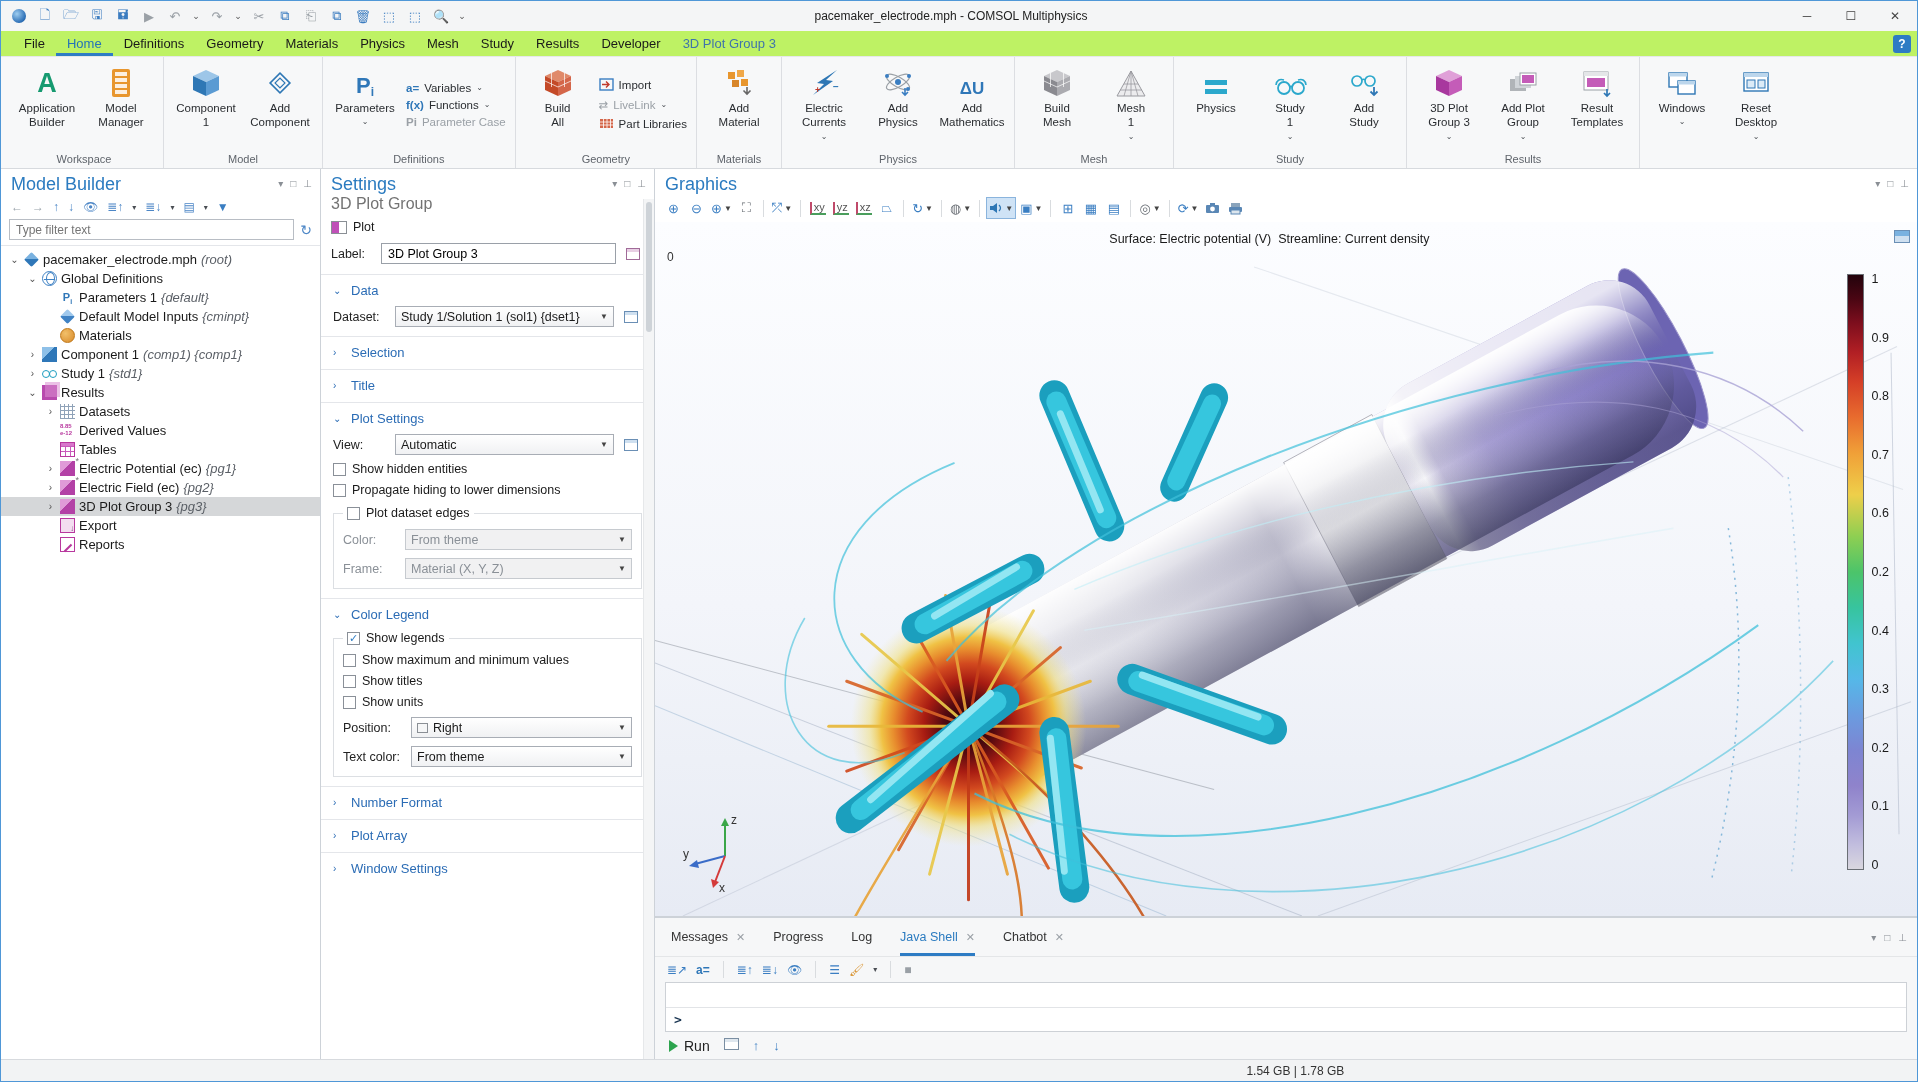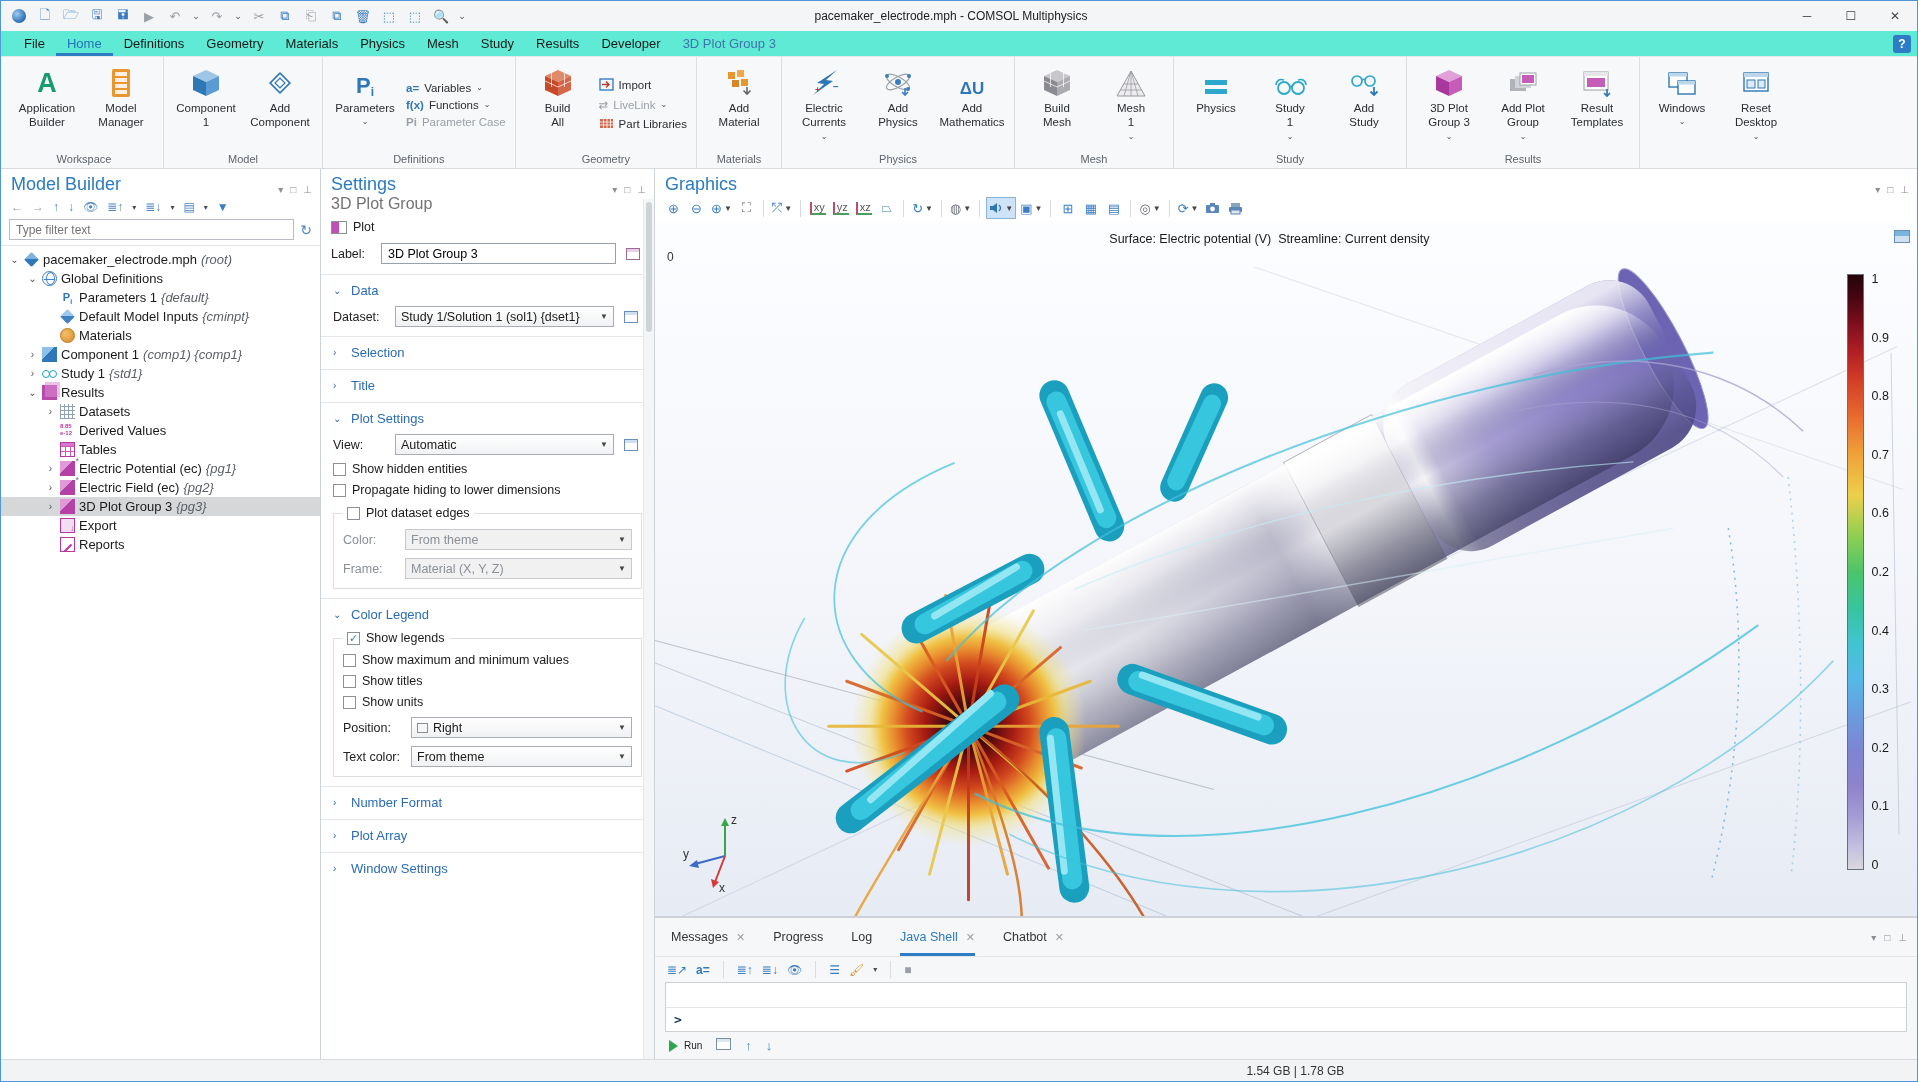--- a/index.html
+++ b/index.html
@@ -12,21 +12,21 @@
   .qat { display:flex; gap:2px; padding-left:6px; align-items:center; z-index:2; }
   .qi { width:24px; height:22px; display:flex; align-items:center; justify-content:center; font-size:13px; color:#3b7cc0; }
   .qi.gray { color:#9aa0a6; }
   .qi.small { width:14px; font-size:9px; color:#555; }
   .logo-dot { width:14px; height:14px; border-radius:50%; background:radial-gradient(circle at 35% 35%, #9ecdf0, #2a6db5 70%, #1a4a80); }
   .title-text { position:absolute; left:0; right:16px; text-align:center; font-size:12px; color:#222; }
   .win-controls { margin-left:auto; display:flex; z-index:2; }
   .wc { width:44px; height:30px; display:flex; align-items:center; justify-content:center; font-size:12px; color:#444; }
 
   
-  .menubar { height:26px; background:#5eead4; border-bottom:1px solid #e6e8ea; display:flex; align-items:stretch; padding-left:12px; flex:0 0 auto; }
+  .menubar { height:26px; background:#bef264; border-bottom:1px solid #e6e8ea; display:flex; align-items:stretch; padding-left:12px; flex:0 0 auto; }
   .mtab { padding:0 11px; display:flex; align-items:center; font-size:13px; color:#1a1a1a; }
   .mtab.active { color:#2472b8; box-shadow: inset 0 -3px 0 #2e7cc4; }
   .mtab.ctx { color:#3f74ab; }
   .help-btn { margin-left:auto; margin-right:6px; align-self:center; width:18px; height:18px; background:#2e7cc4; color:#fff; border-radius:3px; display:flex; align-items:center; justify-content:center; font-size:12px; font-weight:bold; }
 
   
   .ribbon { height:112px; background:#f7f8f9; border-bottom:1px solid #d7dade; display:flex; align-items:stretch; padding-left:4px; flex:0 0 auto; overflow:hidden; }
   .rg { display:flex; flex-direction:column; border-right:1px solid #dcdee2; padding:3px 7px 0; flex:0 0 auto; }
   .rg-items { flex:1; display:flex; gap:4px; align-items:stretch; }
   .rg-label { height:19px; text-align:right; font-size:11px; color:#5f646b; display:flex; align-items:center; justify-content:center; }
@@ -37,21 +37,21 @@
   .rsmall { display:flex; align-items:center; gap:5px; font-size:11.5px; color:#2a2d31; white-space:nowrap; }
   .rsmall.dis { color:#9aa0a6; }
   .caret { font-size:8px; color:#4a4e54; }
   .txticon { font-weight:bold; color:#2f77b8; }
 
   
   .main { flex:1; display:flex; min-height:0; background:#e9ebee; }
   .panel-mb { width:320px; background:#fff; border-right:1px solid #cdd2d8; display:flex; flex-direction:column; flex:0 0 auto; }
   .panel-set { width:334px; background:#fff; border-right:1px solid #cdd2d8; display:flex; flex-direction:column; flex:0 0 auto; position:relative; }
   .panel-right { flex:1; display:flex; flex-direction:column; min-width:0; }
-  .phead { display:flex; align-items:flex-end; padding:5px 8px 0 10px; }
+  .phead { display:flex; align-items:flex-start; padding:5px 8px 0 10px; }
   .ptitle { font-size:18px; color:#2b7bc0; }
   .phead-icons { margin-left:auto; color:#8a8f95; font-size:10px; display:flex; gap:7px; padding-top:4px; }
 
   
   .mb-tools { display:flex; gap:9px; padding:5px 10px 3px; align-items:center; font-size:12px; }
   .mbt { color:#4c86c6; } .mbt.gray { color:#9aa3ab; }
   .mb-filter { margin:2px 8px 5px 8px; display:flex; gap:6px; align-items:center; }
   .mb-filter input { flex:1; height:21px; border:1px solid #b8bdc4; font-size:12px; padding:1px 6px; font-family:inherit; color:#333; }
   .mb-filter .refresh { color:#4c86c6; font-size:14px; }
   .tree { flex:1; border-top:1px solid #e4e6ea; padding-top:4px; font-size:13px; overflow:hidden; }
@@ -141,21 +141,21 @@
   .ctabs { height:39px; display:flex; align-items:stretch; padding:0 10px 0 16px; gap:28px; border-bottom:1px solid #e4e6e8; }
   .ctab { display:flex; align-items:center; gap:8px; font-size:12.5px; color:#333; }
   .ctab.active { color:#2b7bc0; box-shadow: inset 0 -3px 0 #2e7cc4; }
   .ctab .x { color:#9aa0a6; font-size:11px; }
   .ctab-right { margin-left:auto; display:flex; gap:8px; align-items:center; color:#8a8f95; font-size:10px; }
   .ctools { height:25px; display:flex; align-items:center; gap:9px; padding:0 12px; color:#3a7ec2; font-size:12px; }
   .cbox { margin:0 10px; background:#fff; border:1px solid #cdd1d6; flex:1; display:flex; flex-direction:column; min-height:0; }
   .cbox .edit { flex:1; border-bottom:1px solid #e2e4e7; }
   .cbox .promptline { height:23px; display:flex; align-items:center; padding:0 8px; font-family:"DejaVu Sans Mono", monospace; font-size:13px; font-weight:bold; color:#16324f; }
   .crun { height:27px; display:flex; align-items:center; gap:14px; padding:0 14px; }
-  .run-btn { display:flex; align-items:center; gap:6px; font-size:10px; color:#222; }
+  .run-btn { display:flex; align-items:center; gap:6px; font-size:14px; color:#222; }
   .play { width:0; height:0; border-left:9px solid #2da44e; border-top:6px solid transparent; border-bottom:6px solid transparent; display:inline-block; }
   .crun .arr { color:#3a7ec2; font-size:13px; }
   .ico-console { width:15px; height:12px; border:1px solid #7a8ea2; background:linear-gradient(#dfe7ee 0 3px,#fff 3px); display:inline-block; }
 
   
   .statusbar { height:22px; background:#f2f3f4; border-top:1px solid #d7dade; position:relative; flex:0 0 auto; font-size:12px; color:#333; }
   .mem { position:absolute; left:65%; top:0; bottom:0; display:flex; align-items:center; }
 </style>
 </head>
 <body>

